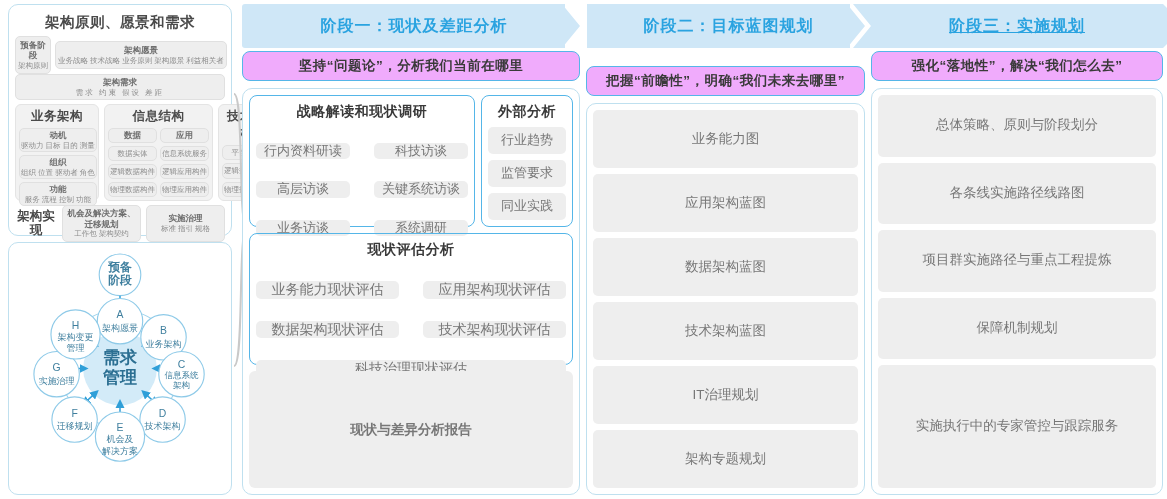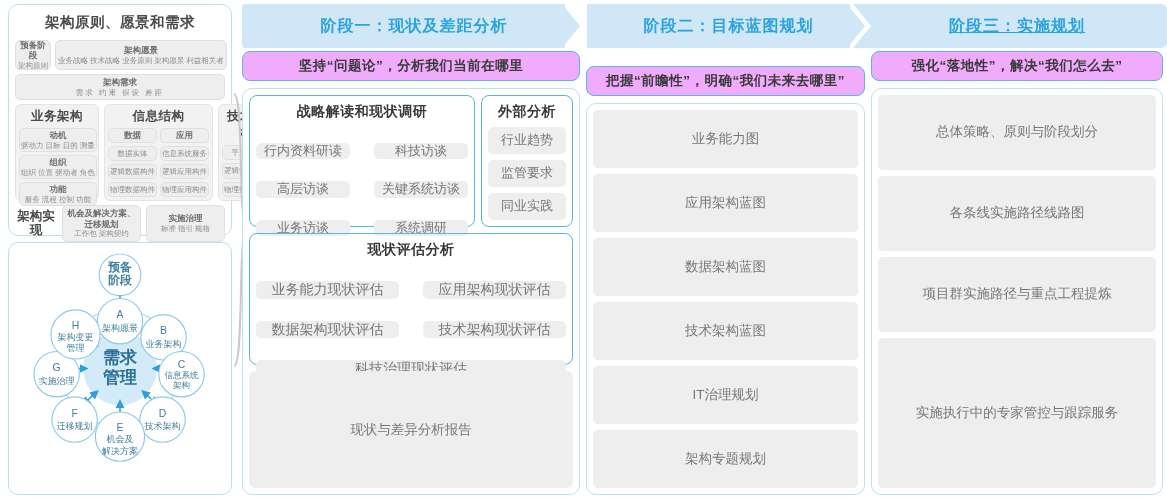--- a/index.html
+++ b/index.html
@@ -38,21 +38,21 @@
     padding: 3px 0 4px;
   }
 
   .gbox {
     background: #eeeeee;
     border: 1px solid #e0e0e0;
     border-radius: 5px;
     color: #7a7a7a;
     text-align: center;
   }
-  .row { display: flex; gap: 4px; }
+  .row { display: flex; gap: 4px; align-items: center; }
 
   .r1 { height: 30px; }
   .r1 .b-prep { width: 54px; padding: 3px 2px; display:flex; flex-direction:column; justify-content:center; }
   .r1 .b-vision { flex: 1; padding: 3px 2px; display:flex; flex-direction:column; justify-content:center; }
   .hd { font-size: 8.5px; font-weight: bold; color: #6e6e6e; line-height: 1.25; }
   .sub { font-size: 7.5px; color: #8d8d8d; line-height: 1.25; white-space: nowrap; }
 
   .r2 { height: 27px; }
   .r2 .b-req { width: 100%; padding: 2px; display:flex; flex-direction:column; justify-content:center; }
   .r2 .sub { letter-spacing: 2px; }
@@ -173,21 +173,21 @@
   .upper-right .chip { font-size: 13px; }
   .colstack { display:flex; flex-direction:column; gap:6px; flex:1; }
   .colstack .chip { flex: 1; }
 
   .mid-card { height: 132px; }
   .mid-card .chip { font-size: 14px; }
 
   .report-chip {
     flex: 1; background: #eeeeee; border-radius: 6px;
     display:flex; align-items:center; justify-content:center;
-    color: #777; font-size: 13.5px;
+    color: #777; font-size: 13.5px; font-weight: bold;
   }
 
   .plain-list { flex: 1; display: flex; flex-direction: column; gap: 6px; }
   .plain-list .chip { font-size: 13.5px; }
   .plain-list .chip.tall { flex: 2; }
   .plain-list .chip.norm { flex: 1; }
 </style>
 </head>
 <body>
 
@@ -482,20 +482,21 @@
         </div>
       </div>
 
       <div class="pcol c3">
         <div class="ptag">强化“落地性”，解决“我们怎么去”</div>
         <div class="pbody">
           <div class="plain-list">
             <div class="chip norm">总体策略、原则与阶段划分</div>
             <div class="chip norm">各条线实施路径线路图</div>
             <div class="chip norm">项目群实施路径与重点工程提炼</div>
+            <div class="chip norm">保障机制规划</div>
             <div class="chip tall">实施执行中的专家管控与跟踪服务</div>
           </div>
         </div>
       </div>
 
     </div>
   </div>
 </div>
 
 </body></html>

